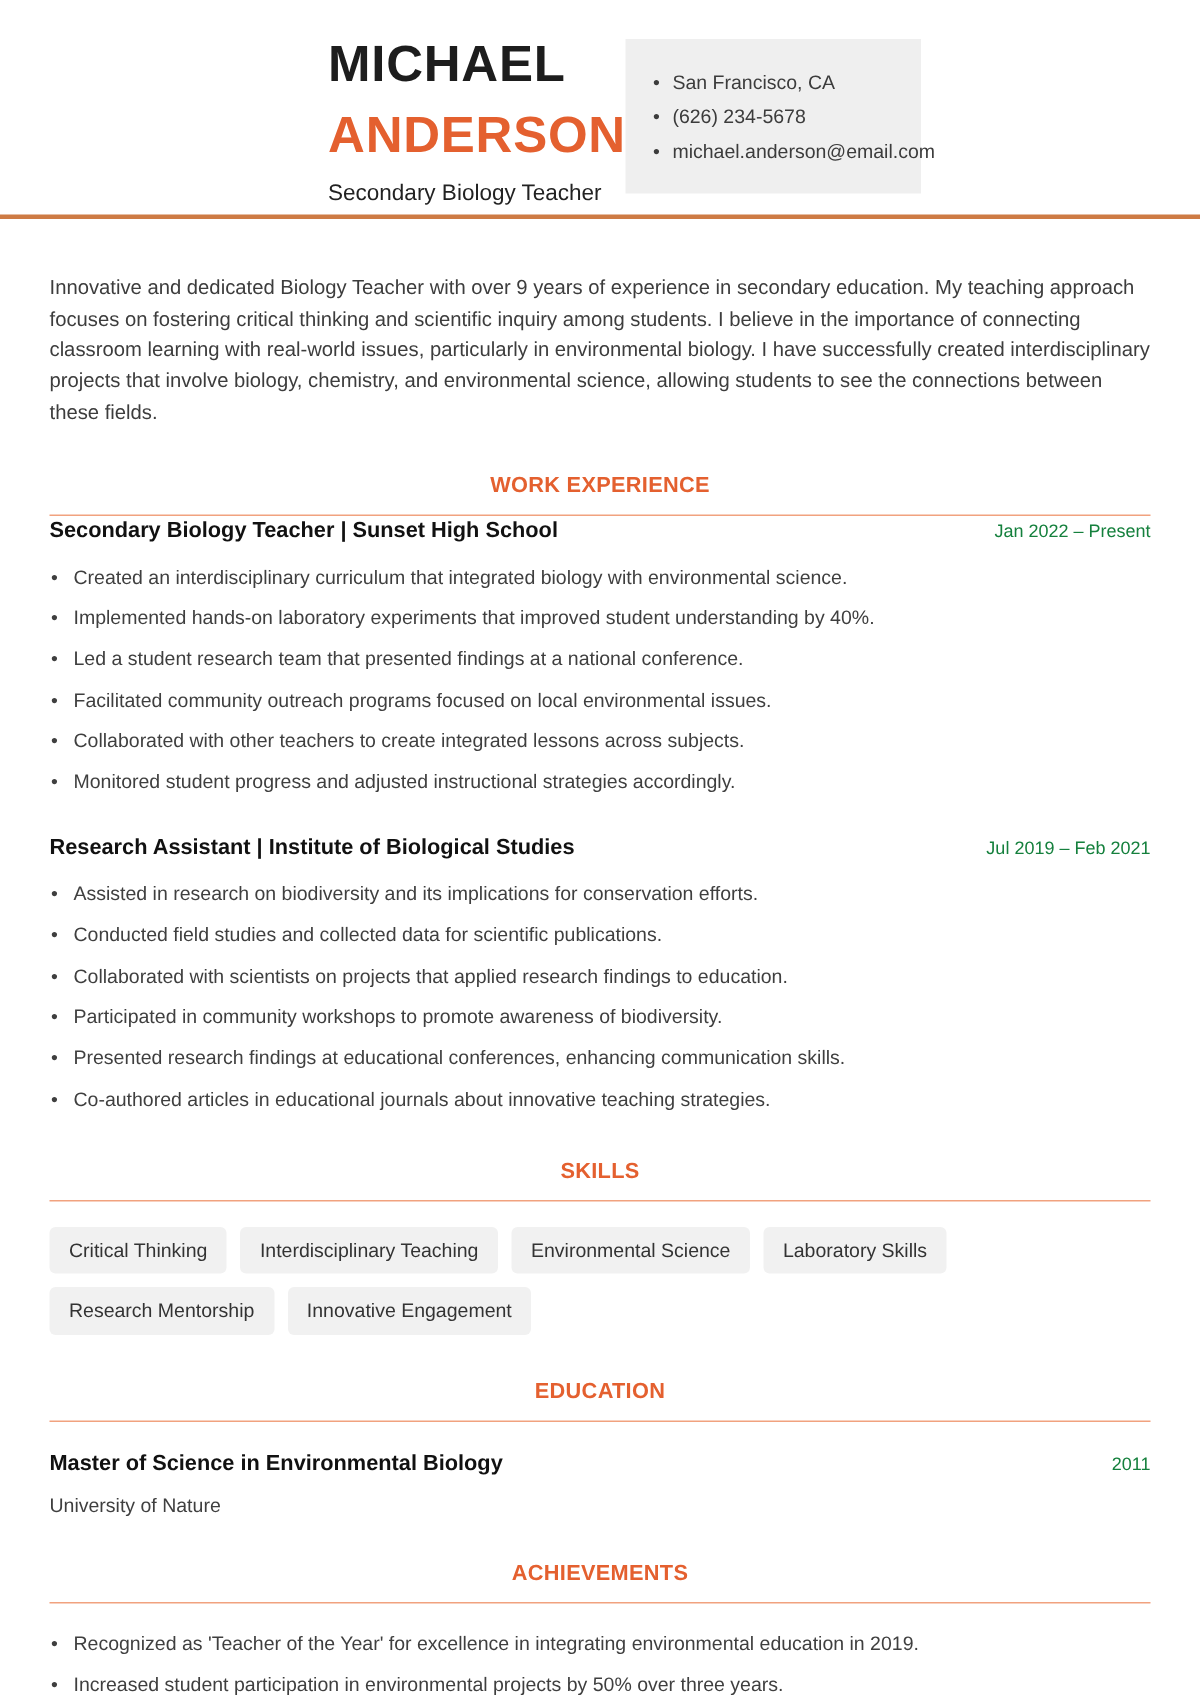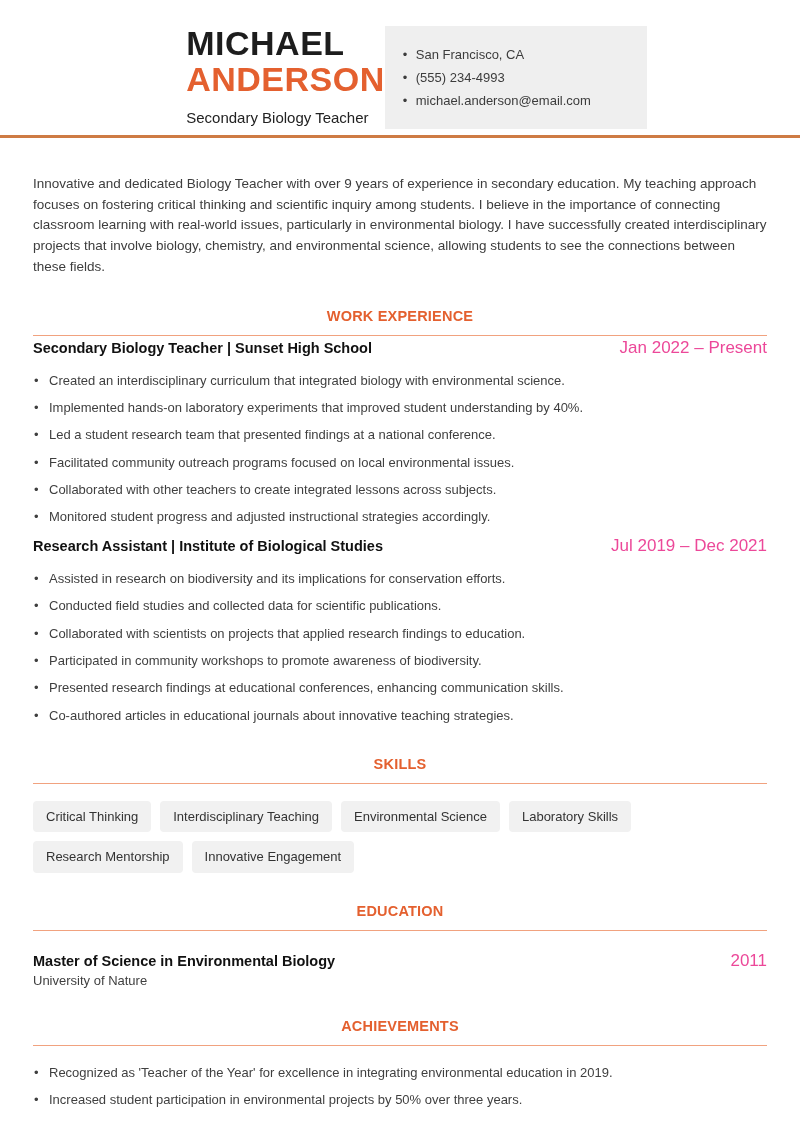--- a/index.html
+++ b/index.html
@@ -12,61 +12,61 @@
   *{box-sizing:border-box;}
   html,body{margin:0;padding:0;}
   body{
     width:800px;min-height:1130px;background:#ffffff;
     font-family:"Liberation Sans",sans-serif;color:#3f3f3f;
   }
   .page{width:800px;min-height:1130px;position:relative;}
   
   .header{display:flex;justify-content:center;align-items:flex-start;padding:26px 0 0 33px;min-height:99px;}
   .first-name{font-size:34px;font-weight:800;color:#1d1d1d;line-height:1.0;letter-spacing:.5px;}
-  .last-name{font-size:34px;font-weight:800;color:var(--orange);line-height:1.0;letter-spacing:.5px;margin-top:2px;}
+  .last-name{font-size:34px;font-weight:800;color:var(--orange);line-height:1.0;letter-spacing:.5px;margin-top:13px;}
   .hdr-job-title{font-size:15px;color:#222;margin-top:13px;}
-  .contact-box{background:var(--contact-bg);width:262px;margin:0;list-style:none;padding:15px 0 15px 18px;font-size:13px;color:#3c3c3c;}
+  .contact-box{background:var(--contact-bg);width:197px;margin:0;list-style:none;padding:15px 0 15px 18px;font-size:13px;color:#3c3c3c;}
   .contact-box li{position:relative;padding-left:13px;margin:4px 0;line-height:19px;}
   .contact-box li::before{content:"•";position:absolute;left:0;color:#3c3c3c;}
   .top-divider{height:3px;background:var(--divider-top);margin-top:6px;}
   
   .content{padding:0 33px 40px;}
   .summary{margin:36px 0 0;font-size:13.5px;line-height:20.7px;color:#3d3d3d;}
   section{margin-top:30px;}
   .sec-h{font-size:14.5px;font-weight:700;color:var(--orange);letter-spacing:.2px;margin:0;padding-bottom:11px;border-bottom:1px solid var(--underline);text-align:center;}
   
   .job{margin-top:2px;}
-  .job + .job{margin-top:9px;}
+  .job + .job{margin-top:26px;}
   .row-head{display:flex;justify-content:space-between;align-items:baseline;}
   .row-title{font-size:14.5px;font-weight:700;color:#111;}
-  .row-dates{font-size:17px;color:#ec4899;white-space:nowrap;}
+  .row-dates{font-size:12px;color:#15803d;white-space:nowrap;}
   .bullets{list-style:none;margin:14px 0 0;padding:0;}
   .bullets li{position:relative;padding-left:16px;margin-bottom:8.5px;font-size:13px;line-height:1.45;color:#3f3f3f;}
   .bullets li::before{content:"•";position:absolute;left:1px;color:#3f3f3f;}
   
   .chips{display:flex;flex-wrap:wrap;gap:9px;margin-top:17px;text-align:right;}
   .chip{background:var(--chip-bg);color:#333;font-size:13px;padding:8px 13px;border-radius:4px;line-height:1.2;}
   
   .edu{margin-top:20px;}
-  .edu-school{font-size:13px;color:#3f3f3f;margin-top:2px;}
+  .edu-school{font-size:13px;color:#3f3f3f;margin-top:12px;}
 </style>
 </head>
 <body>
 
 <div class="page">
 
   <header class="header">
     <div>
       <div class="first-name">MICHAEL</div>
       <div class="last-name">ANDERSON</div>
       <div class="hdr-job-title">Secondary Biology Teacher</div>
     </div>
     <ul class="contact-box">
       <li>San Francisco, CA</li>
-      <li>(555) 234-4993</li>
+      <li>(626) 234-5678</li>
       <li>michael.anderson@email.com</li>
     </ul>
   </header>
 
   <div class="top-divider"></div>
 
   <main class="content">
 
     <p class="summary">Innovative and dedicated Biology Teacher with over 9 years of experience in secondary education. My teaching approach focuses on fostering critical thinking and scientific inquiry among students. I believe in the importance of connecting classroom learning with real-world issues, particularly in environmental biology. I have successfully created interdisciplinary projects that involve biology, chemistry, and environmental science, allowing students to see the connections between these fields.</p>
 
@@ -84,21 +84,21 @@
           <li>Led a student research team that presented findings at a national conference.</li>
           <li>Facilitated community outreach programs focused on local environmental issues.</li>
           <li>Collaborated with other teachers to create integrated lessons across subjects.</li>
           <li>Monitored student progress and adjusted instructional strategies accordingly.</li>
         </ul>
       </div>
 
       <div class="job">
         <div class="row-head">
           <div class="row-title">Research Assistant | Institute of Biological Studies</div>
-          <div class="row-dates">Jul 2019 – Dec 2021</div>
+          <div class="row-dates">Jul 2019 – Feb 2021</div>
         </div>
         <ul class="bullets">
           <li>Assisted in research on biodiversity and its implications for conservation efforts.</li>
           <li>Conducted field studies and collected data for scientific publications.</li>
           <li>Collaborated with scientists on projects that applied research findings to education.</li>
           <li>Participated in community workshops to promote awareness of biodiversity.</li>
           <li>Presented research findings at educational conferences, enhancing communication skills.</li>
           <li>Co-authored articles in educational journals about innovative teaching strategies.</li>
         </ul>
       </div>

